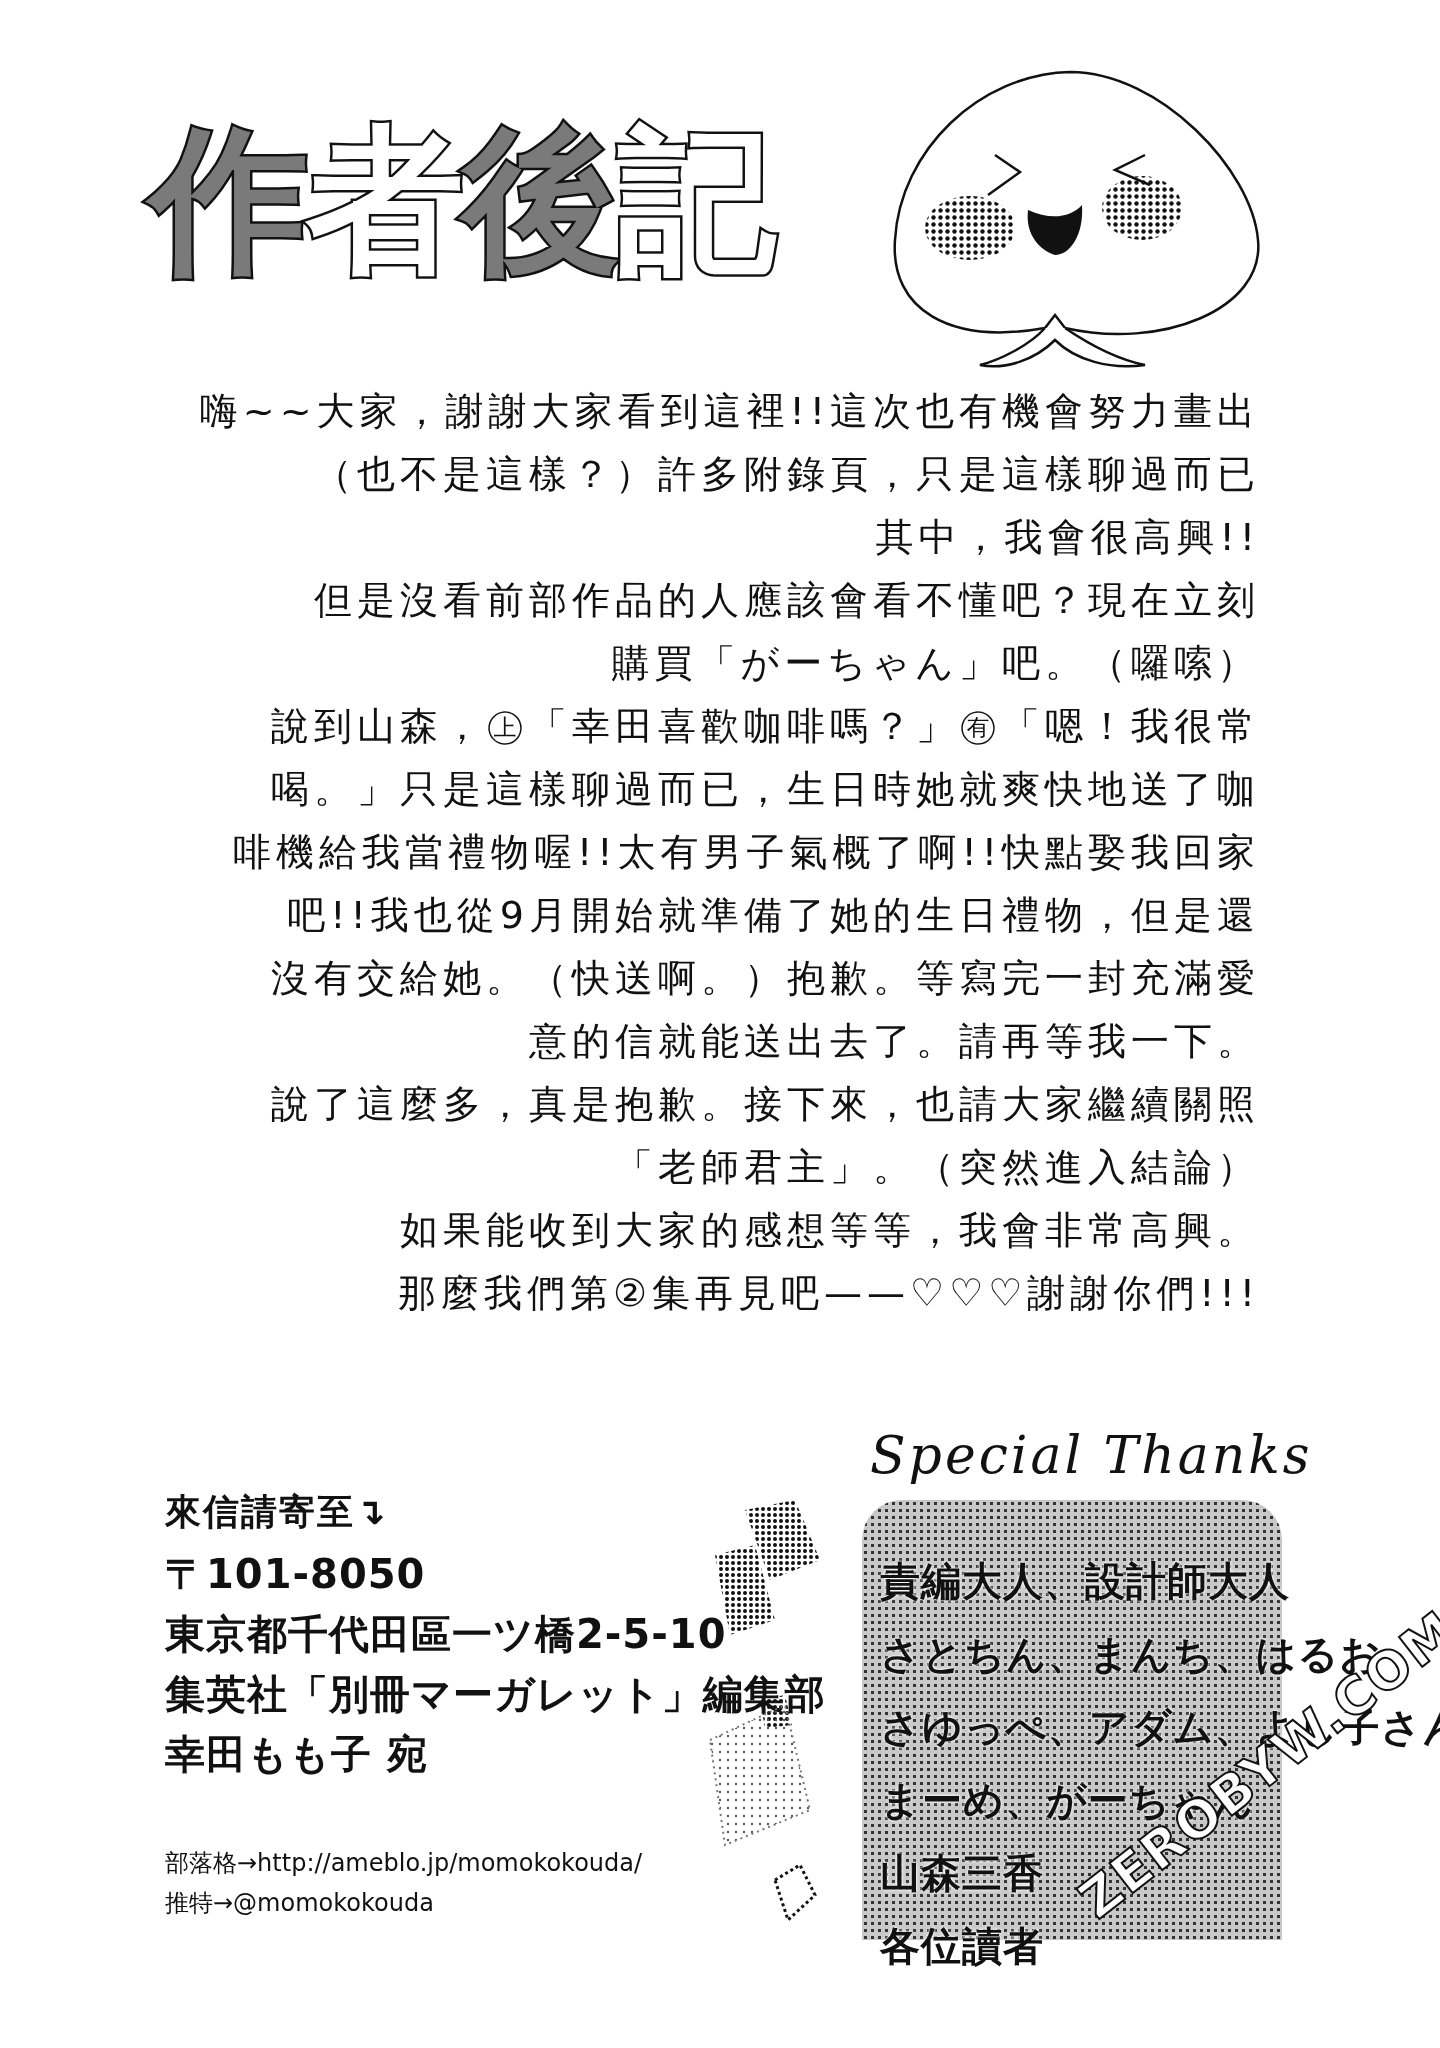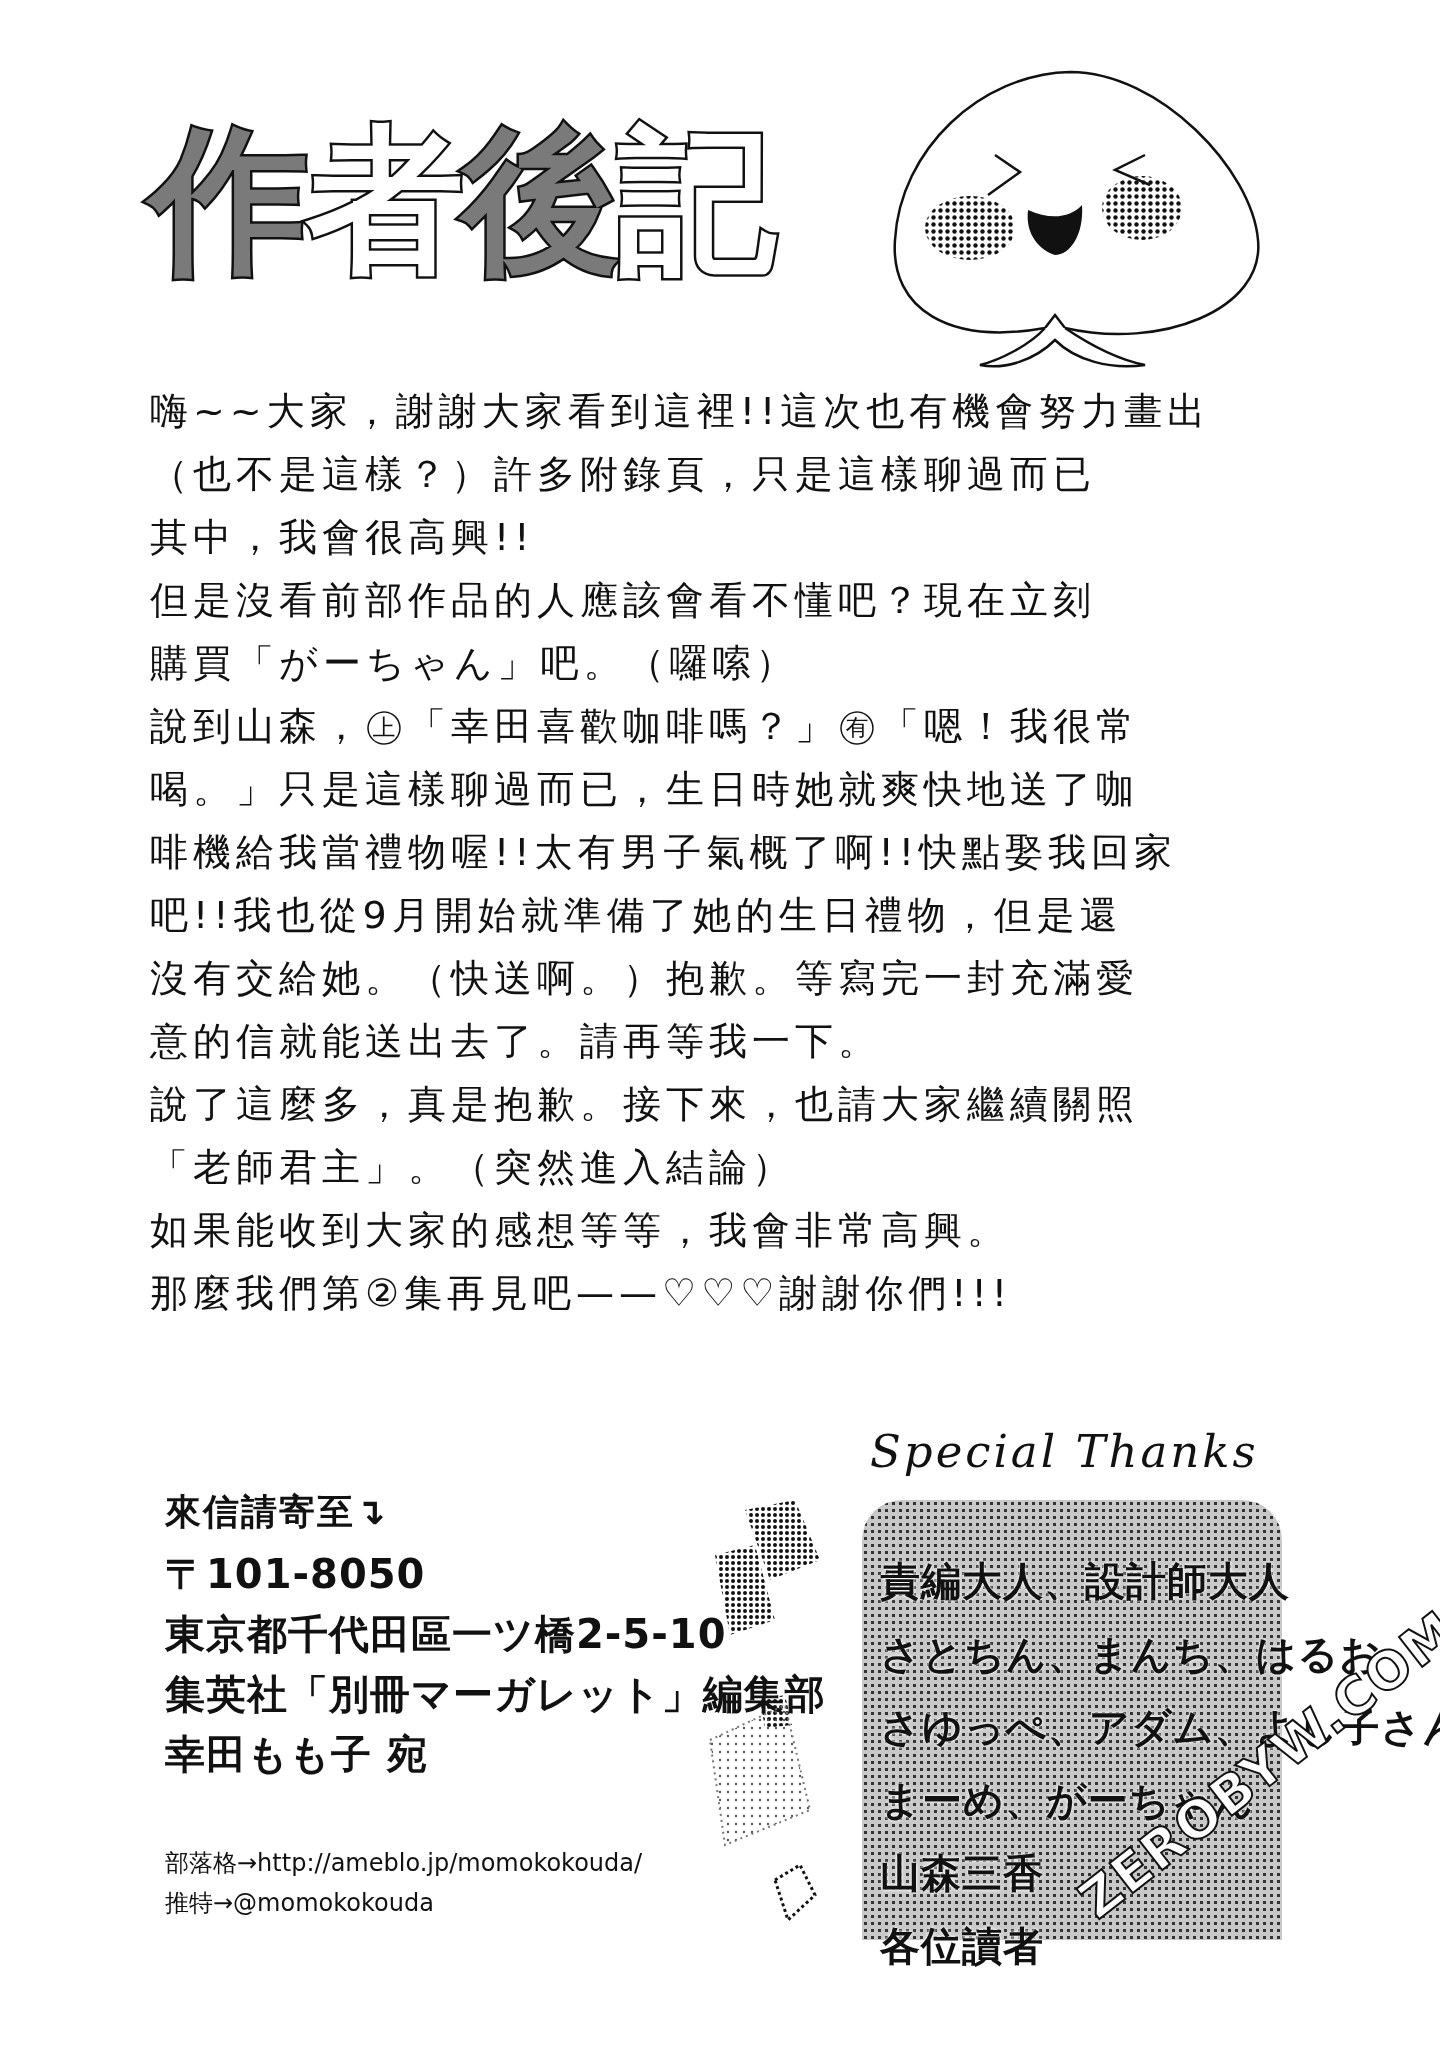--- a/index.html
+++ b/index.html
@@ -11,36 +11,36 @@
     position: absolute; left: 150px; top: 105px; display: flex; gap: 6px;
   }
   .title span {
     font-family: "DejaVu Sans", sans-serif; font-weight: bold; font-size: 158px; line-height: 190px;
     -webkit-text-stroke: 5px #111; paint-order: stroke fill; letter-spacing: -8px;
   }
   .title .g { color: #7a7a7a; }
   .title .w { color: #ffffff; }
   .mascot { position: absolute; left: 860px; top: 60px; width: 420px; height: 320px; }
   .body-text {
-    position: absolute; left: 150px; top: 380px; width: 1110px;
+    position: absolute; left: 150px; top: 380px; width: 1110px; text-align: right;
   }
   .body-text .line {
     font-size: 38px; line-height: 63px; height: 63px; letter-spacing: 5px; white-space: nowrap;
   }
   .mail {
     position: absolute; left: 165px; top: 1480px; width: 560px;
   }
   .mail-title { font-size: 36px; font-weight: bold; line-height: 64px; letter-spacing: 2px; }
   .mail-line { font-size: 40px; line-height: 60px; font-weight: bold; letter-spacing: 1px; white-space: nowrap; }
   .links { position: absolute; left: 165px; top: 1843px; }
   .link-line { font-size: 24px; line-height: 40px; white-space: nowrap; }
   .deco1 { position: absolute; left: 700px; top: 1500px; width: 140px; height: 440px; }
   .thanks-title {
     position: absolute; left: 870px; top: 1425px; font-family: "DejaVu Serif", serif;
-    font-size: 45px; font-style: italic; letter-spacing: 3px;
+    font-size: 52px; font-style: italic; letter-spacing: 3px;
   }
   .thanks-box {
     position: absolute; left: 862px; top: 1500px; width: 420px; height: 440px;
     border-radius: 40px 40px 0 0;
     background-color: #c8c8c8;
     background-image: radial-gradient(circle, #333 1.6px, transparent 1.8px);
     background-size: 7px 7px;
   }
   .thanks-list { position: absolute; left: 880px; top: 1545px; }
   .thanks-item {

